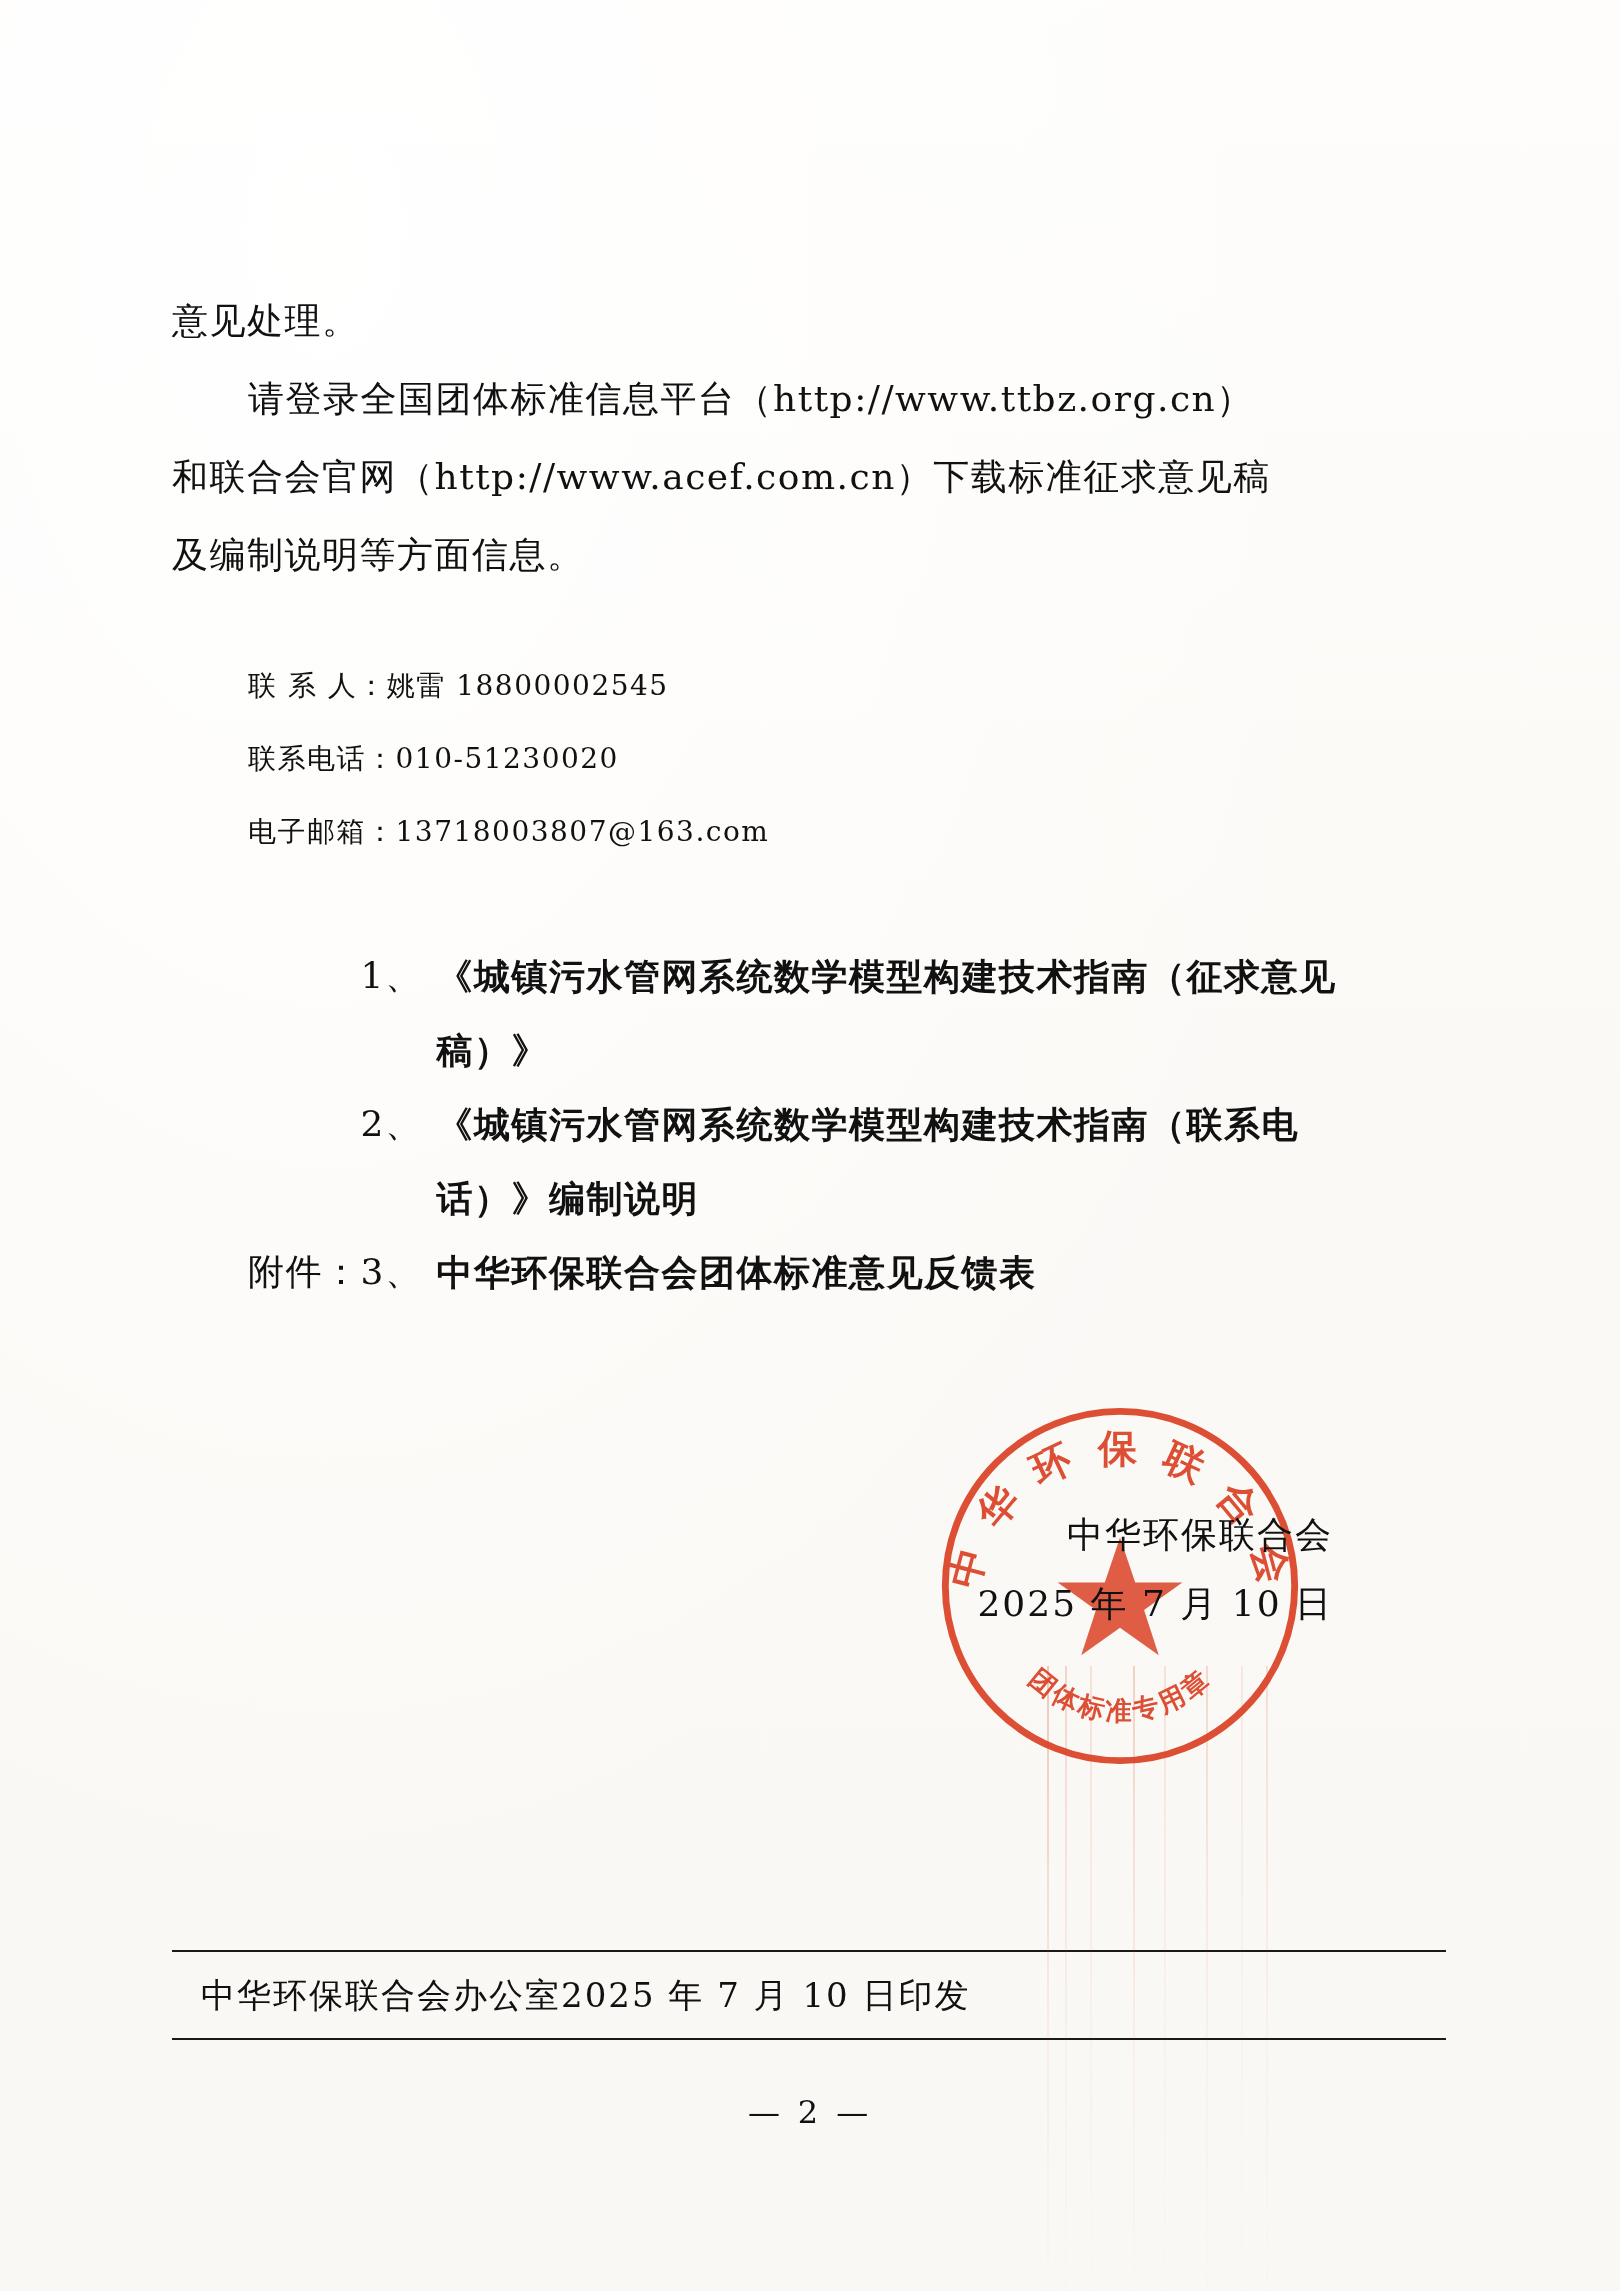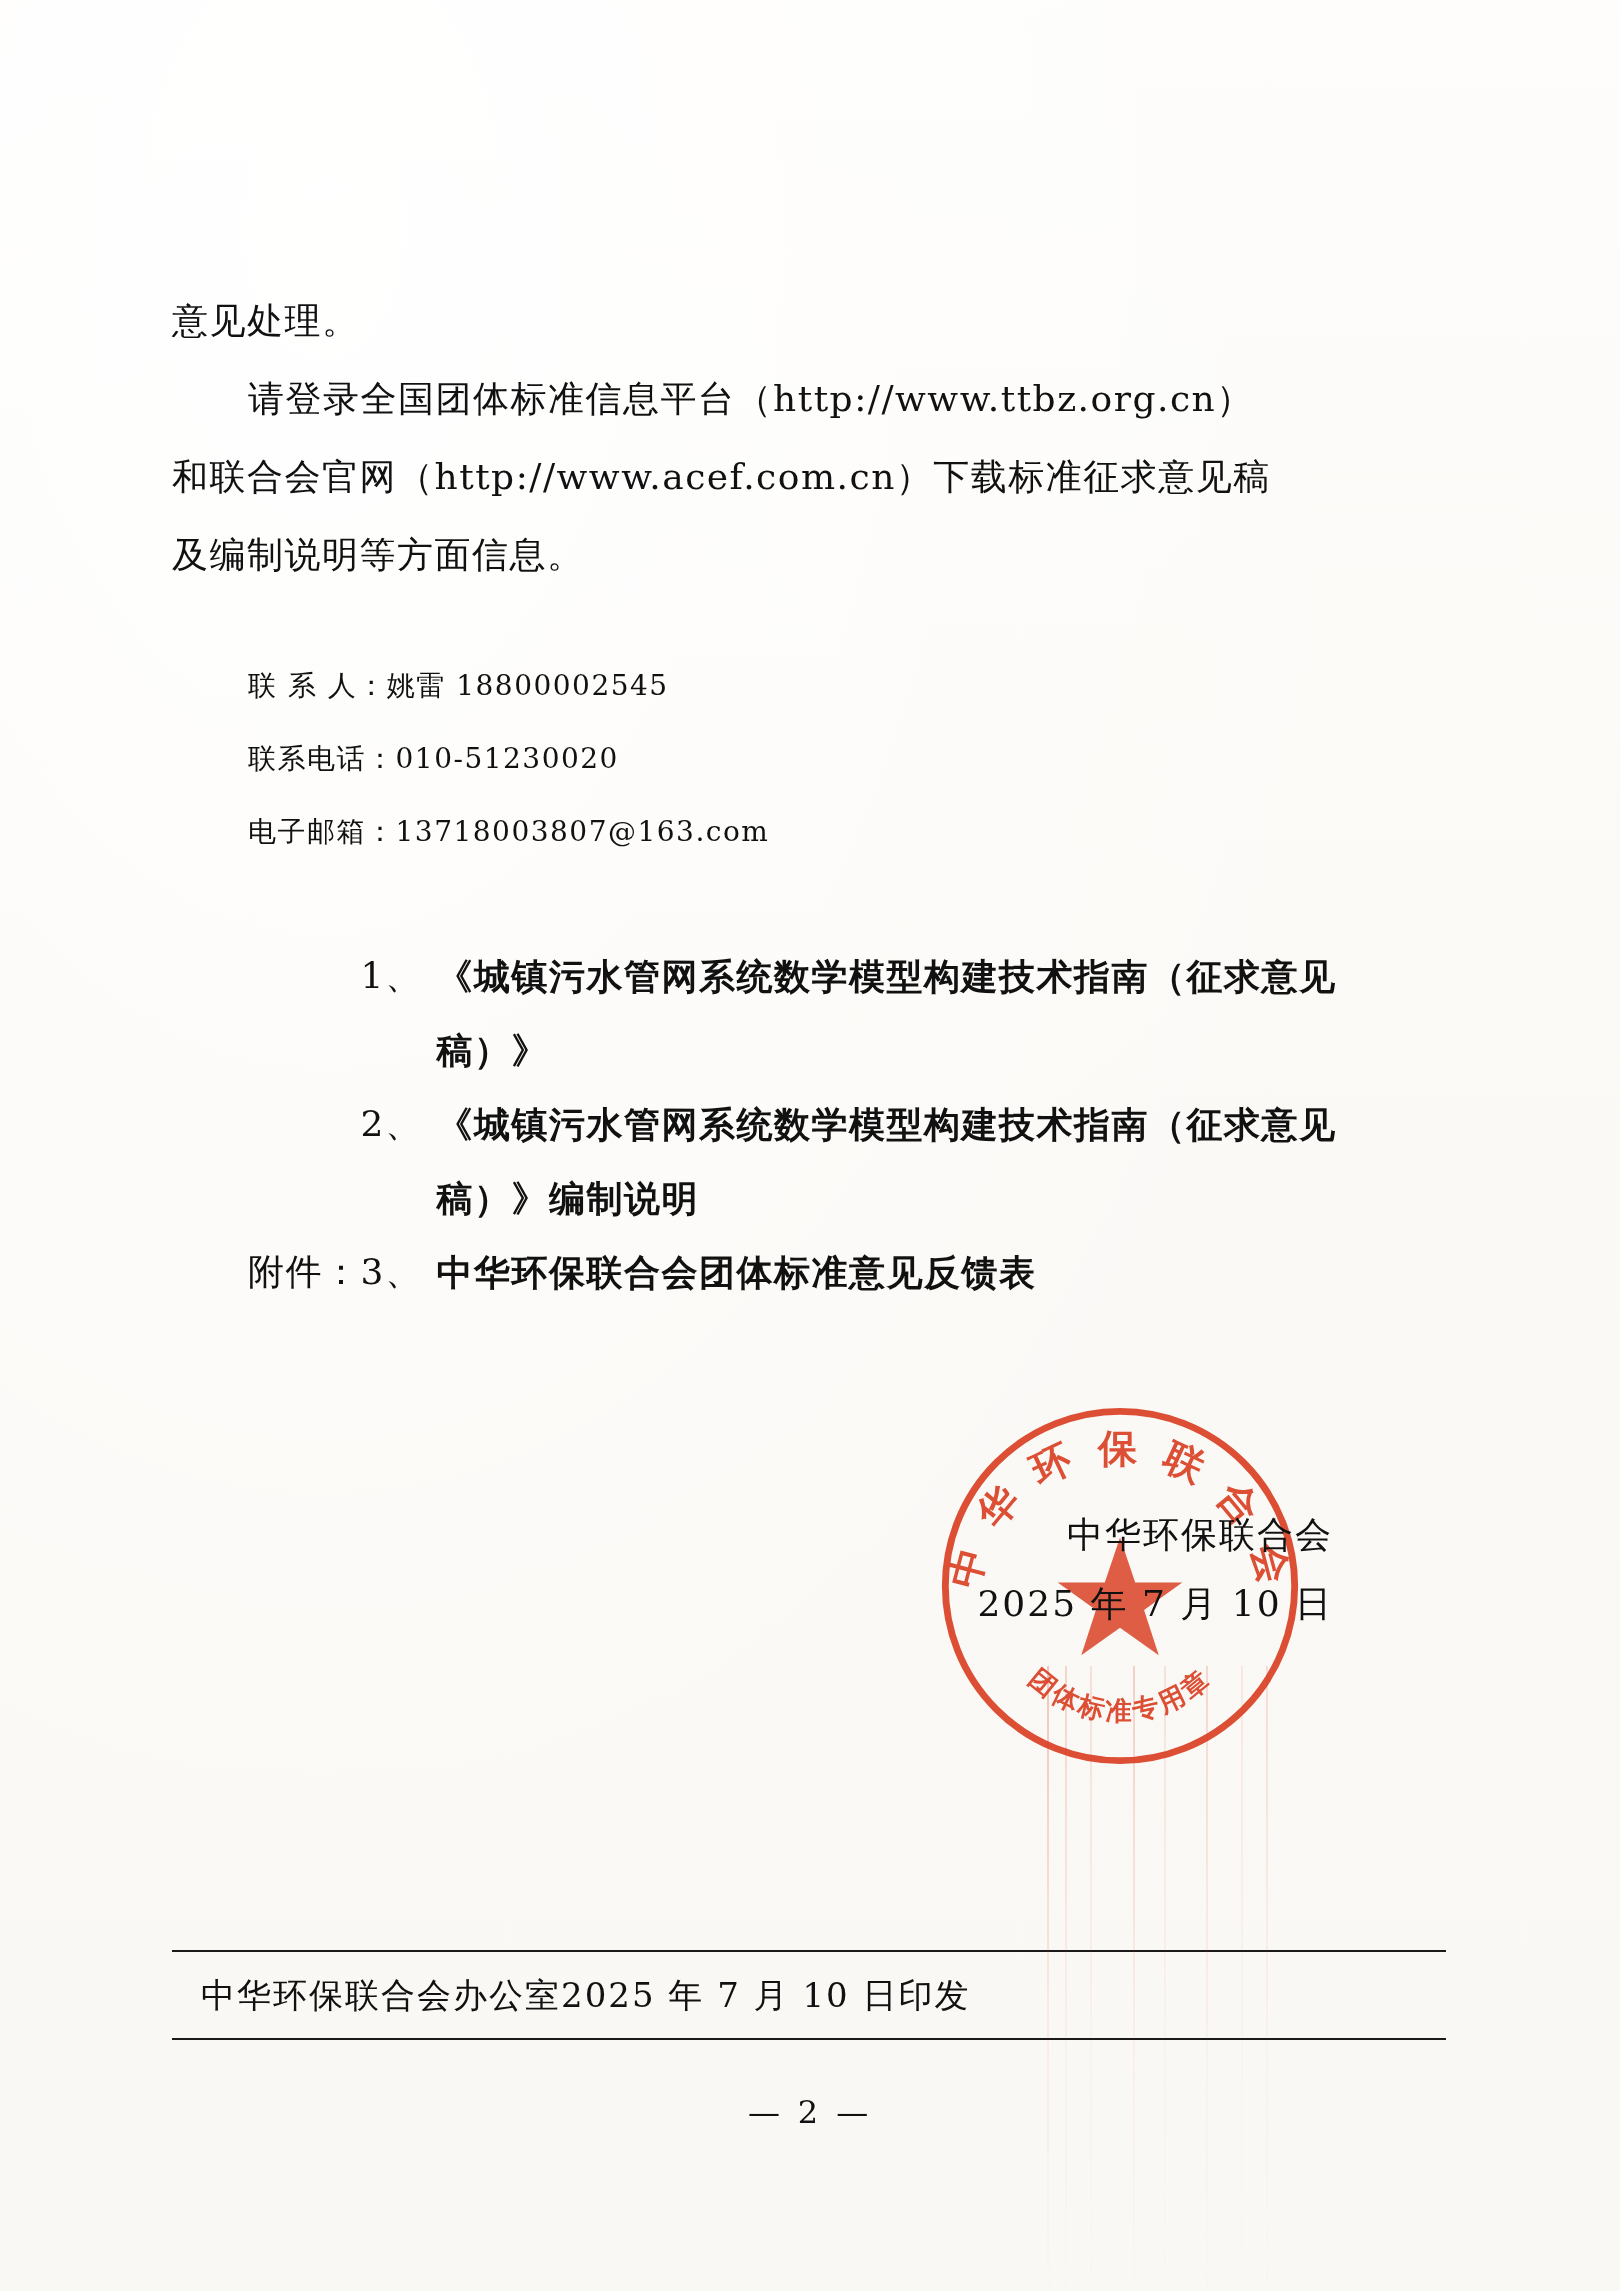--- a/index.html
+++ b/index.html
@@ -186,21 +186,21 @@
     <div class="attach-wrap cn">
       <div class="attach-row">
         <div class="attach-label">附件：</div>
         <div class="attach-items">
           <div class="attach-item">
             <span class="attach-num">1、</span>
             <span class="attach-text">《城镇污水管网系统数学模型构建技术指南（征求意见稿）》</span>
           </div>
           <div class="attach-item">
             <span class="attach-num">2、</span>
-            <span class="attach-text">《城镇污水管网系统数学模型构建技术指南（征求意见稿）》编制说明</span>
+            <span class="attach-text">《城镇污水管网系统数学模型构建技术指南（联系电话）》编制说明</span>
           </div>
           <div class="attach-item">
             <span class="attach-num">3、</span>
             <span class="attach-text">中华环保联合会团体标准意见反馈表</span>
           </div>
         </div>
       </div>
     </div>
   </div>
 

